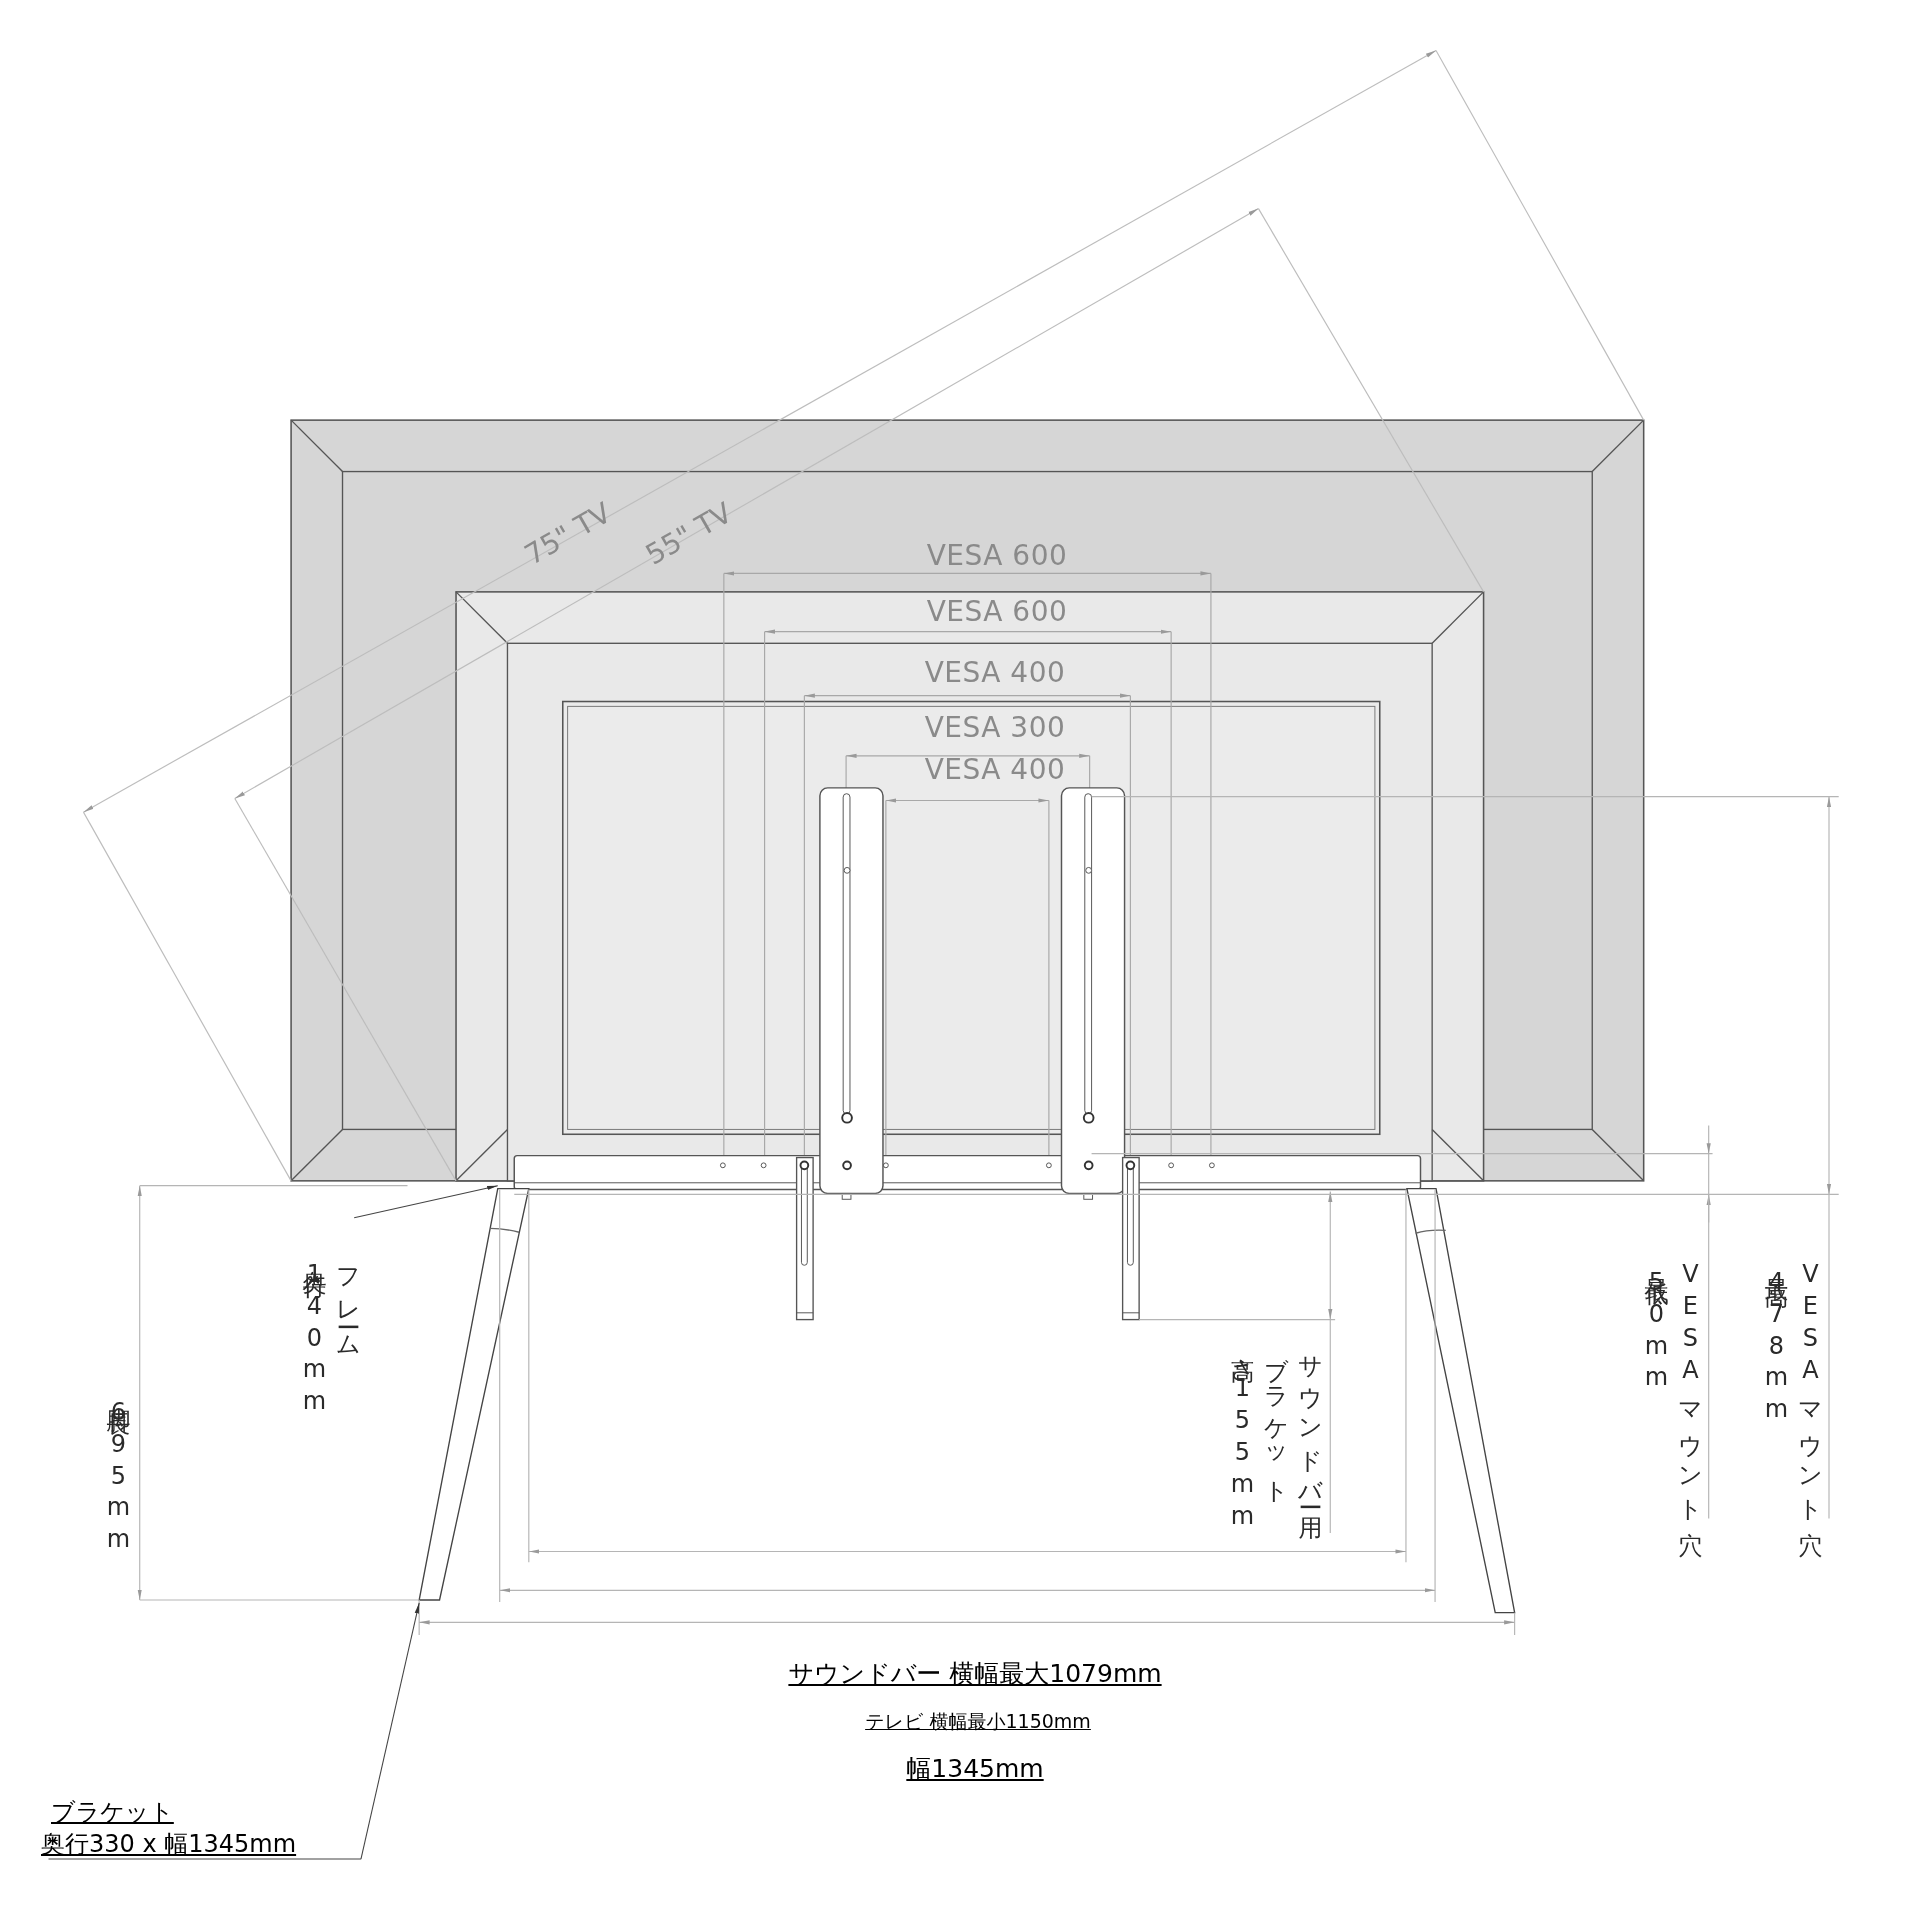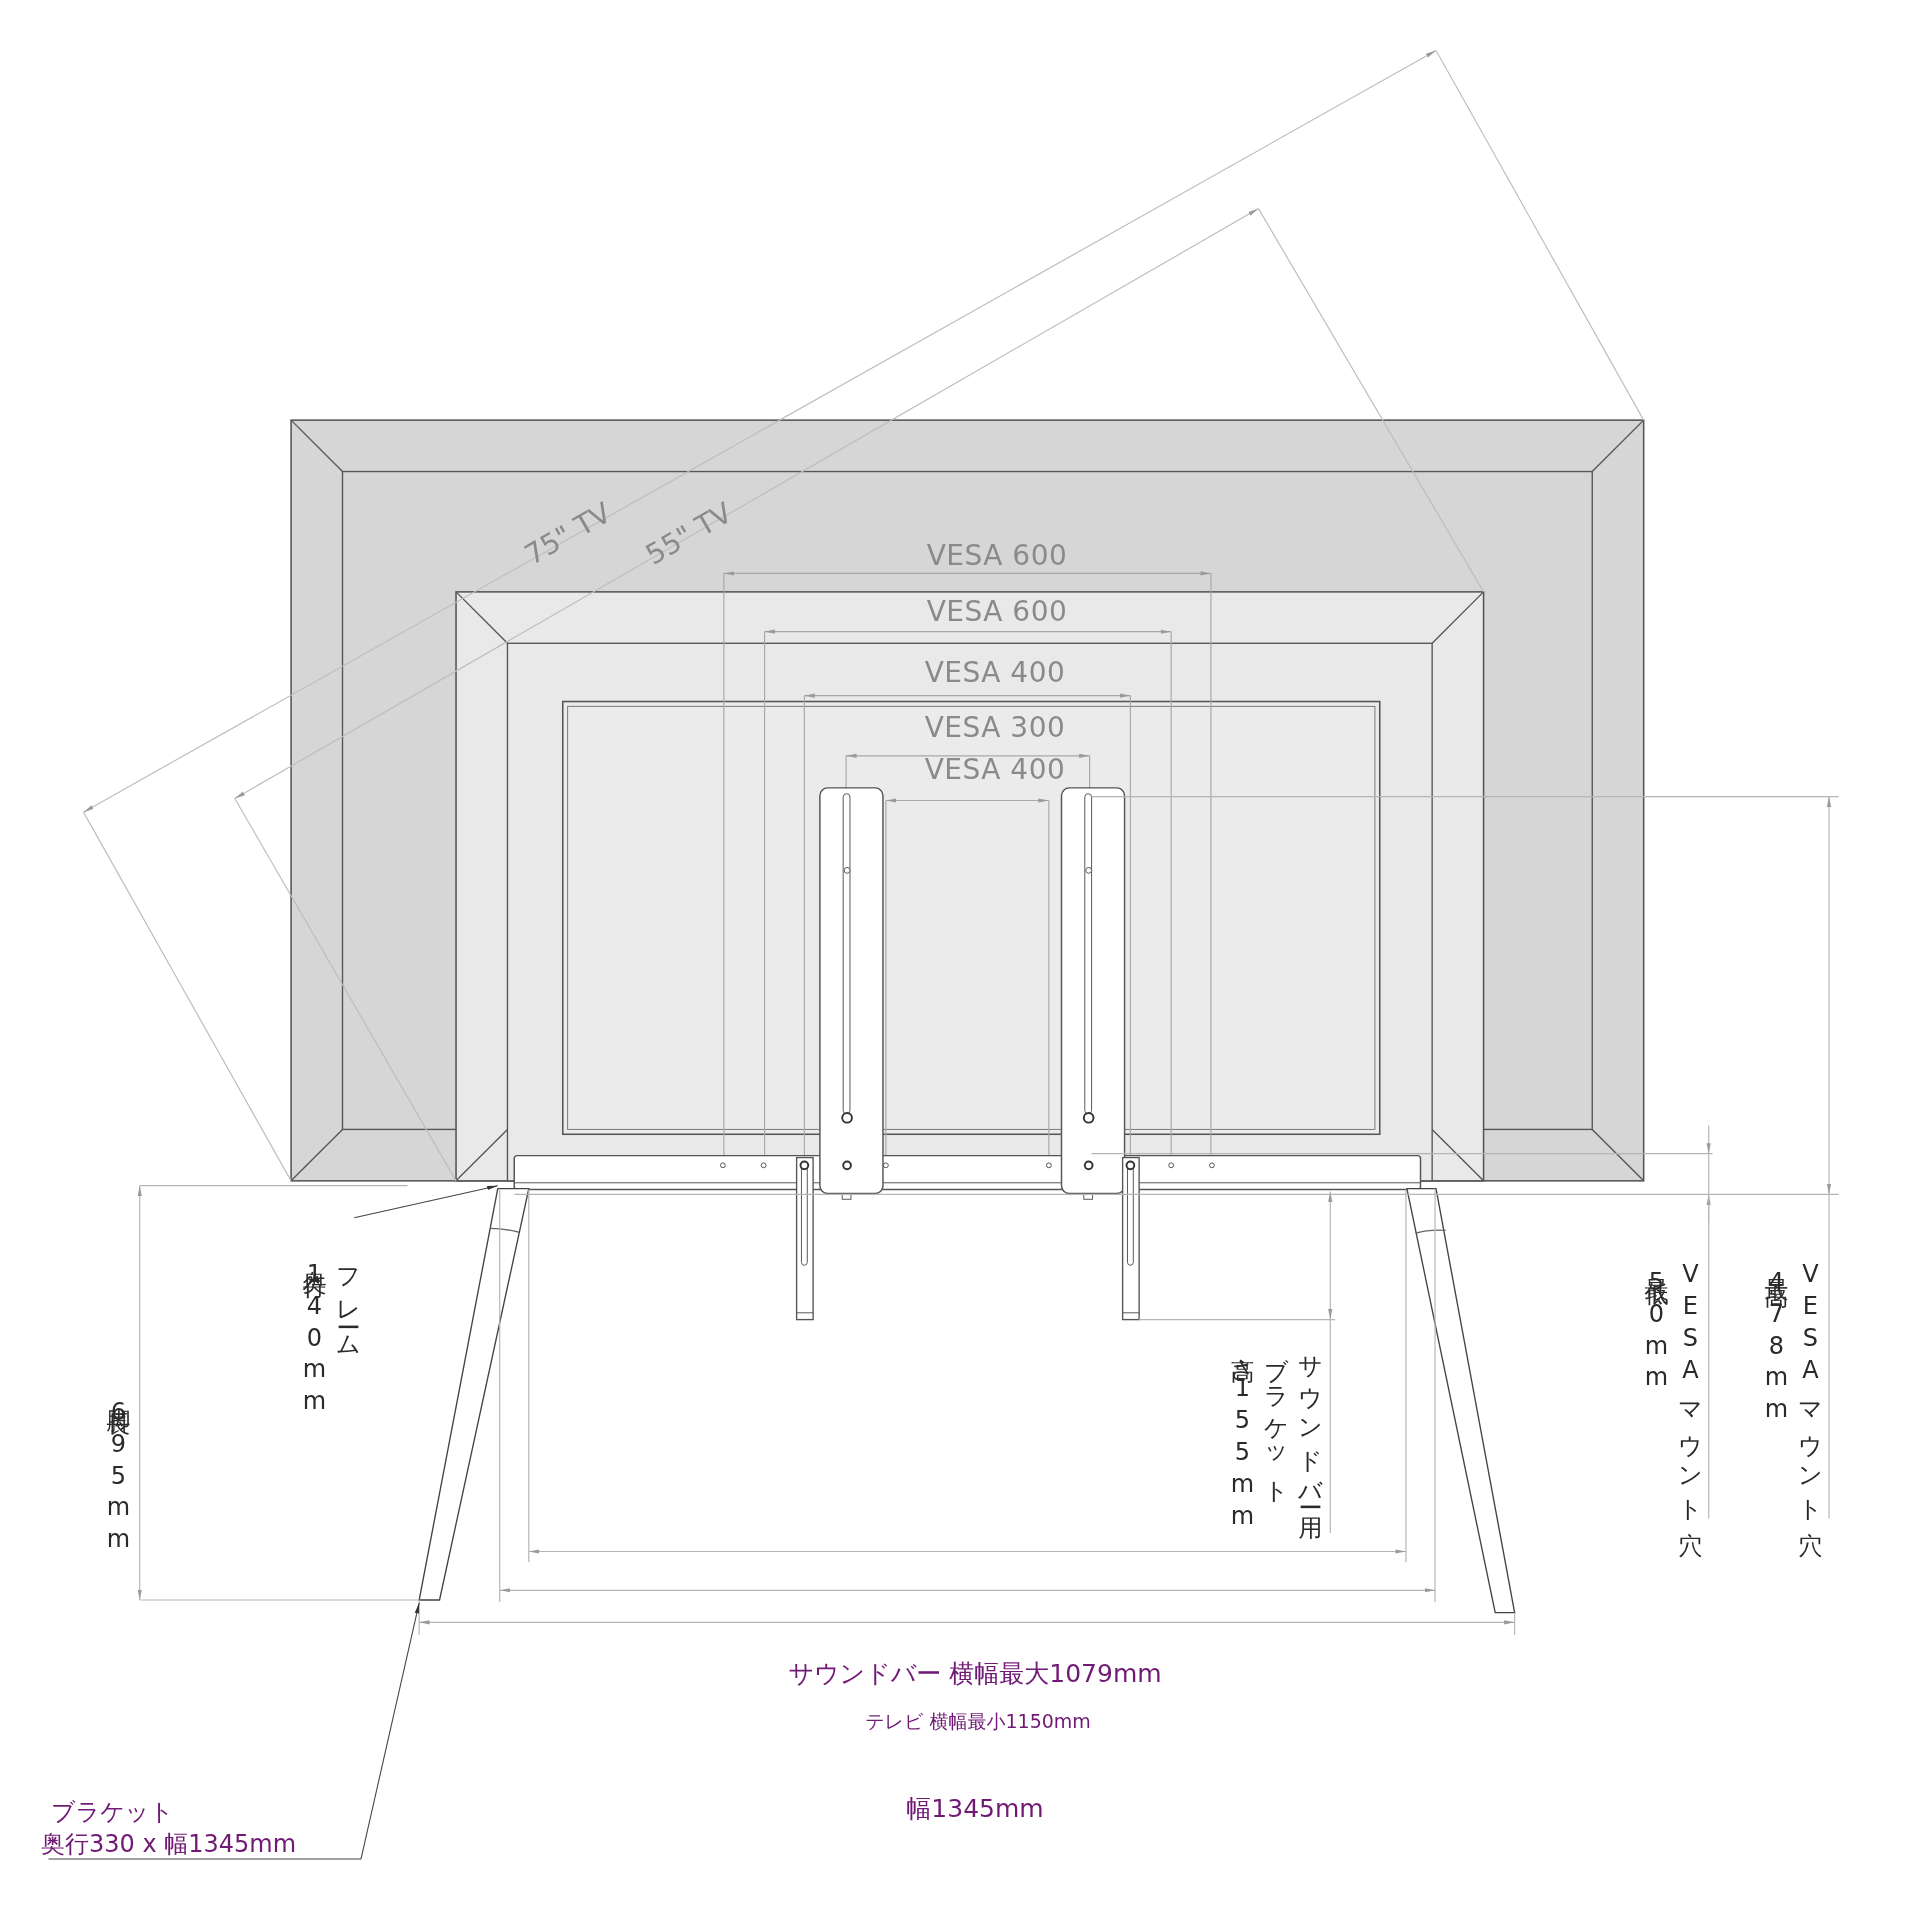--- a/index.html
+++ b/index.html
@@ -1,19 +1,19 @@
 <!DOCTYPE html>
 <html><head>
 <meta charset="utf-8">
 <style>
   html, body { margin: 0; padding: 0; background: #ffffff; }
   body { width: 1927px; height: 1927px; position: relative; overflow: hidden;
          font-family: "DejaVu Sans", "Liberation Sans", sans-serif; }
   svg { position: absolute; left: 0; top: 0; }
-  .lbl { position: absolute; color: #701a75; font-size: 24px; line-height: 1; white-space: nowrap; }
+  .lbl { position: absolute; color: #000000; font-size: 24px; line-height: 1; white-space: nowrap; text-decoration: underline; }
   .vesa { position: absolute; color: #8a8a8a; font-size: 28px; letter-spacing: 0.5px; white-space: nowrap; transform: translateX(-50%); margin-left: 27px; }
   .vert { position: absolute; color: #2a2a2a; font-size: 24px; writing-mode: vertical-rl; text-orientation: upright; line-height: 1.1; letter-spacing: 3.9px; white-space: nowrap; }
   .diag { position: absolute; color: #8a8a8a; font-size: 28px; white-space: nowrap; transform-origin: 0 0; }
   .center { transform: translateX(-50%); }
 </style>
 </head>
 <body>
 
 <svg width="1927" height="1927" viewBox="0 0 1986 1986">
   <defs>
@@ -188,17 +188,17 @@
 <div class="vert" style="left:1229px; top:1339px;">高さ155mm</div>
 
 <div class="vert" style="left:1677px; top:1260px;">VESAマウント穴</div>
 <div class="vert" style="left:1643px; top:1260px;">最低50mm</div>
 
 <div class="vert" style="left:1797px; top:1260px;">VESAマウント穴</div>
 <div class="vert" style="left:1763px; top:1260px;">最高478mm</div>
 
 <div class="lbl center" style="left:975px; top:1661px; font-size:25px;">サウンドバー  横幅最大1079mm</div>
 <div class="lbl center" style="left:978px; top:1712px; font-size:19px;">テレビ  横幅最小1150mm</div>
-<div class="lbl center" style="left:975px; top:1756px; font-size:25px;margin-top:40px;">幅1345mm</div>
+<div class="lbl center" style="left:975px; top:1756px; font-size:25px;">幅1345mm</div>
 
 <div class="lbl" style="left:51px; top:1800px;">ブラケット</div>
 <div class="lbl" style="left:41px; top:1832px;">奥行330 x 幅1345mm</div>
 
 
 </body></html>

